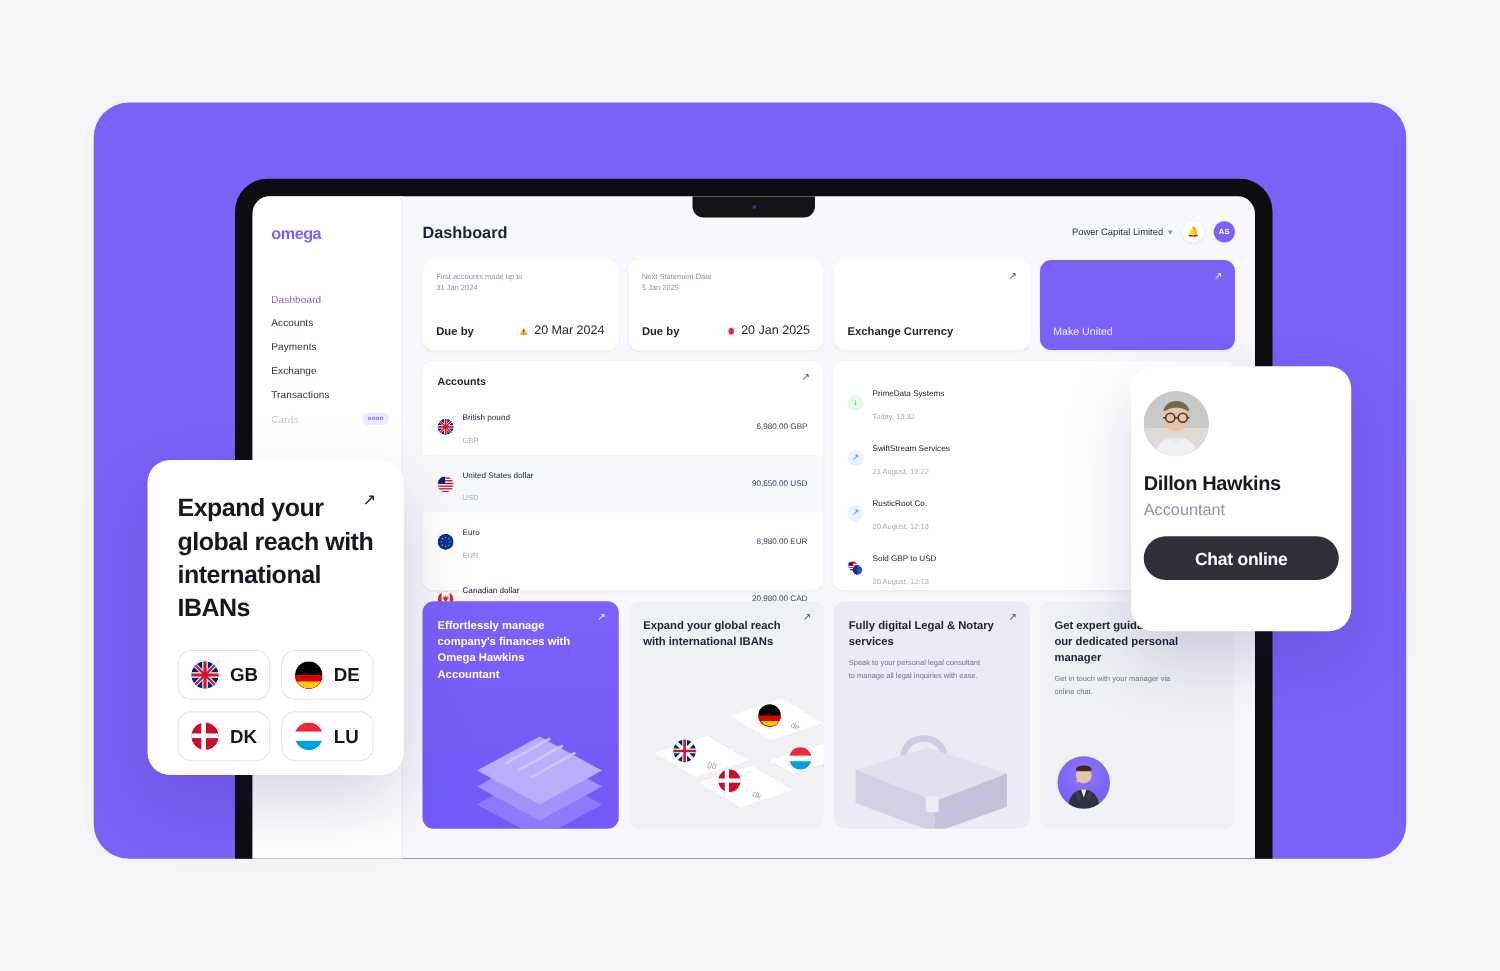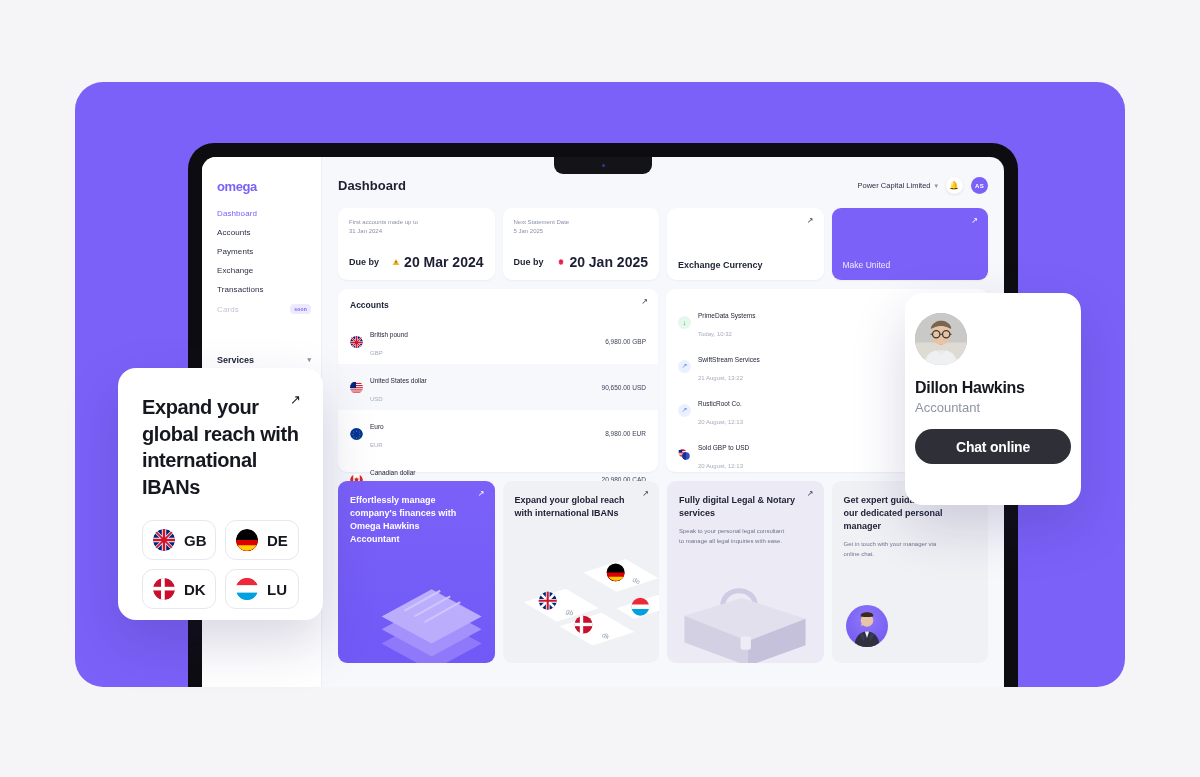--- a/index.html
+++ b/index.html
@@ -49,21 +49,21 @@
 
   
   .sidebar {
     width: 120px; flex: 0 0 120px;
     background: #ffffff;
     padding: 22px 0 0 0;
     border-right: 1px solid #eef0f6;
   }
   .logo {
     font-size: 13px; font-weight: 700; color: #7b61f8;
-    letter-spacing: -0.4px; padding: 0 0 0 15px; margin-bottom: 10px;
+    letter-spacing: -0.4px; padding: 0 0 0 15px; margin-bottom: 36px;
   }
   .nav-group { padding: 0 10px 0 15px; }
   .nav-item {
     display: flex; align-items: center; justify-content: space-between;
     font-size: 8px; color: #2b2f44; padding: 5px 0; letter-spacing: 0.1px;
   }
   .nav-item.active { color: #7b61f8; }
   .nav-item.muted { color: #c3c7d6; }
   .badge-soon {
     font-size: 5px; font-weight: 700; color: #7b61f8;
@@ -103,21 +103,21 @@
     position: relative;
     flex: 1; height: 72px; background: #fff; border-radius: 9px;
     padding: 10px 11px; display: flex; flex-direction: column; justify-content: space-between;
     box-shadow: 0 1px 2px rgba(30,20,80,.05);
   }
   .stat-card.accent { background: #7b61f8; }
   .stat-sub { font-size: 6px; color: #8c92a8; line-height: 1.55; }
   .stat-foot { display: flex; align-items: center; justify-content: space-between; }
   .stat-label { font-size: 9px; font-weight: 700; color: #1c2033; }
   .stat-label.light { color: #f0ecff; font-weight: 400; font-size: 8.5px; }
-  .stat-value { font-size: 14px; font-weight: 700; color: #1c2033; display: flex; align-items: center; gap: 4px; }
+  .stat-value { font-size: 10px; font-weight: 400; color: #1c2033; display: flex; align-items: center; gap: 4px; }
   .dot-warn { width: 8px; height: 8px; }
   .arrow-out {
     position: absolute; top: 9px; right: 10px;
     font-size: 8px; color: #3a3f57; line-height: 1;
   }
   .arrow-out.light { color: #fff; }
 
   
   .panel-row { display: flex; gap: 8px; margin-bottom: 9px; }
   .panel {

